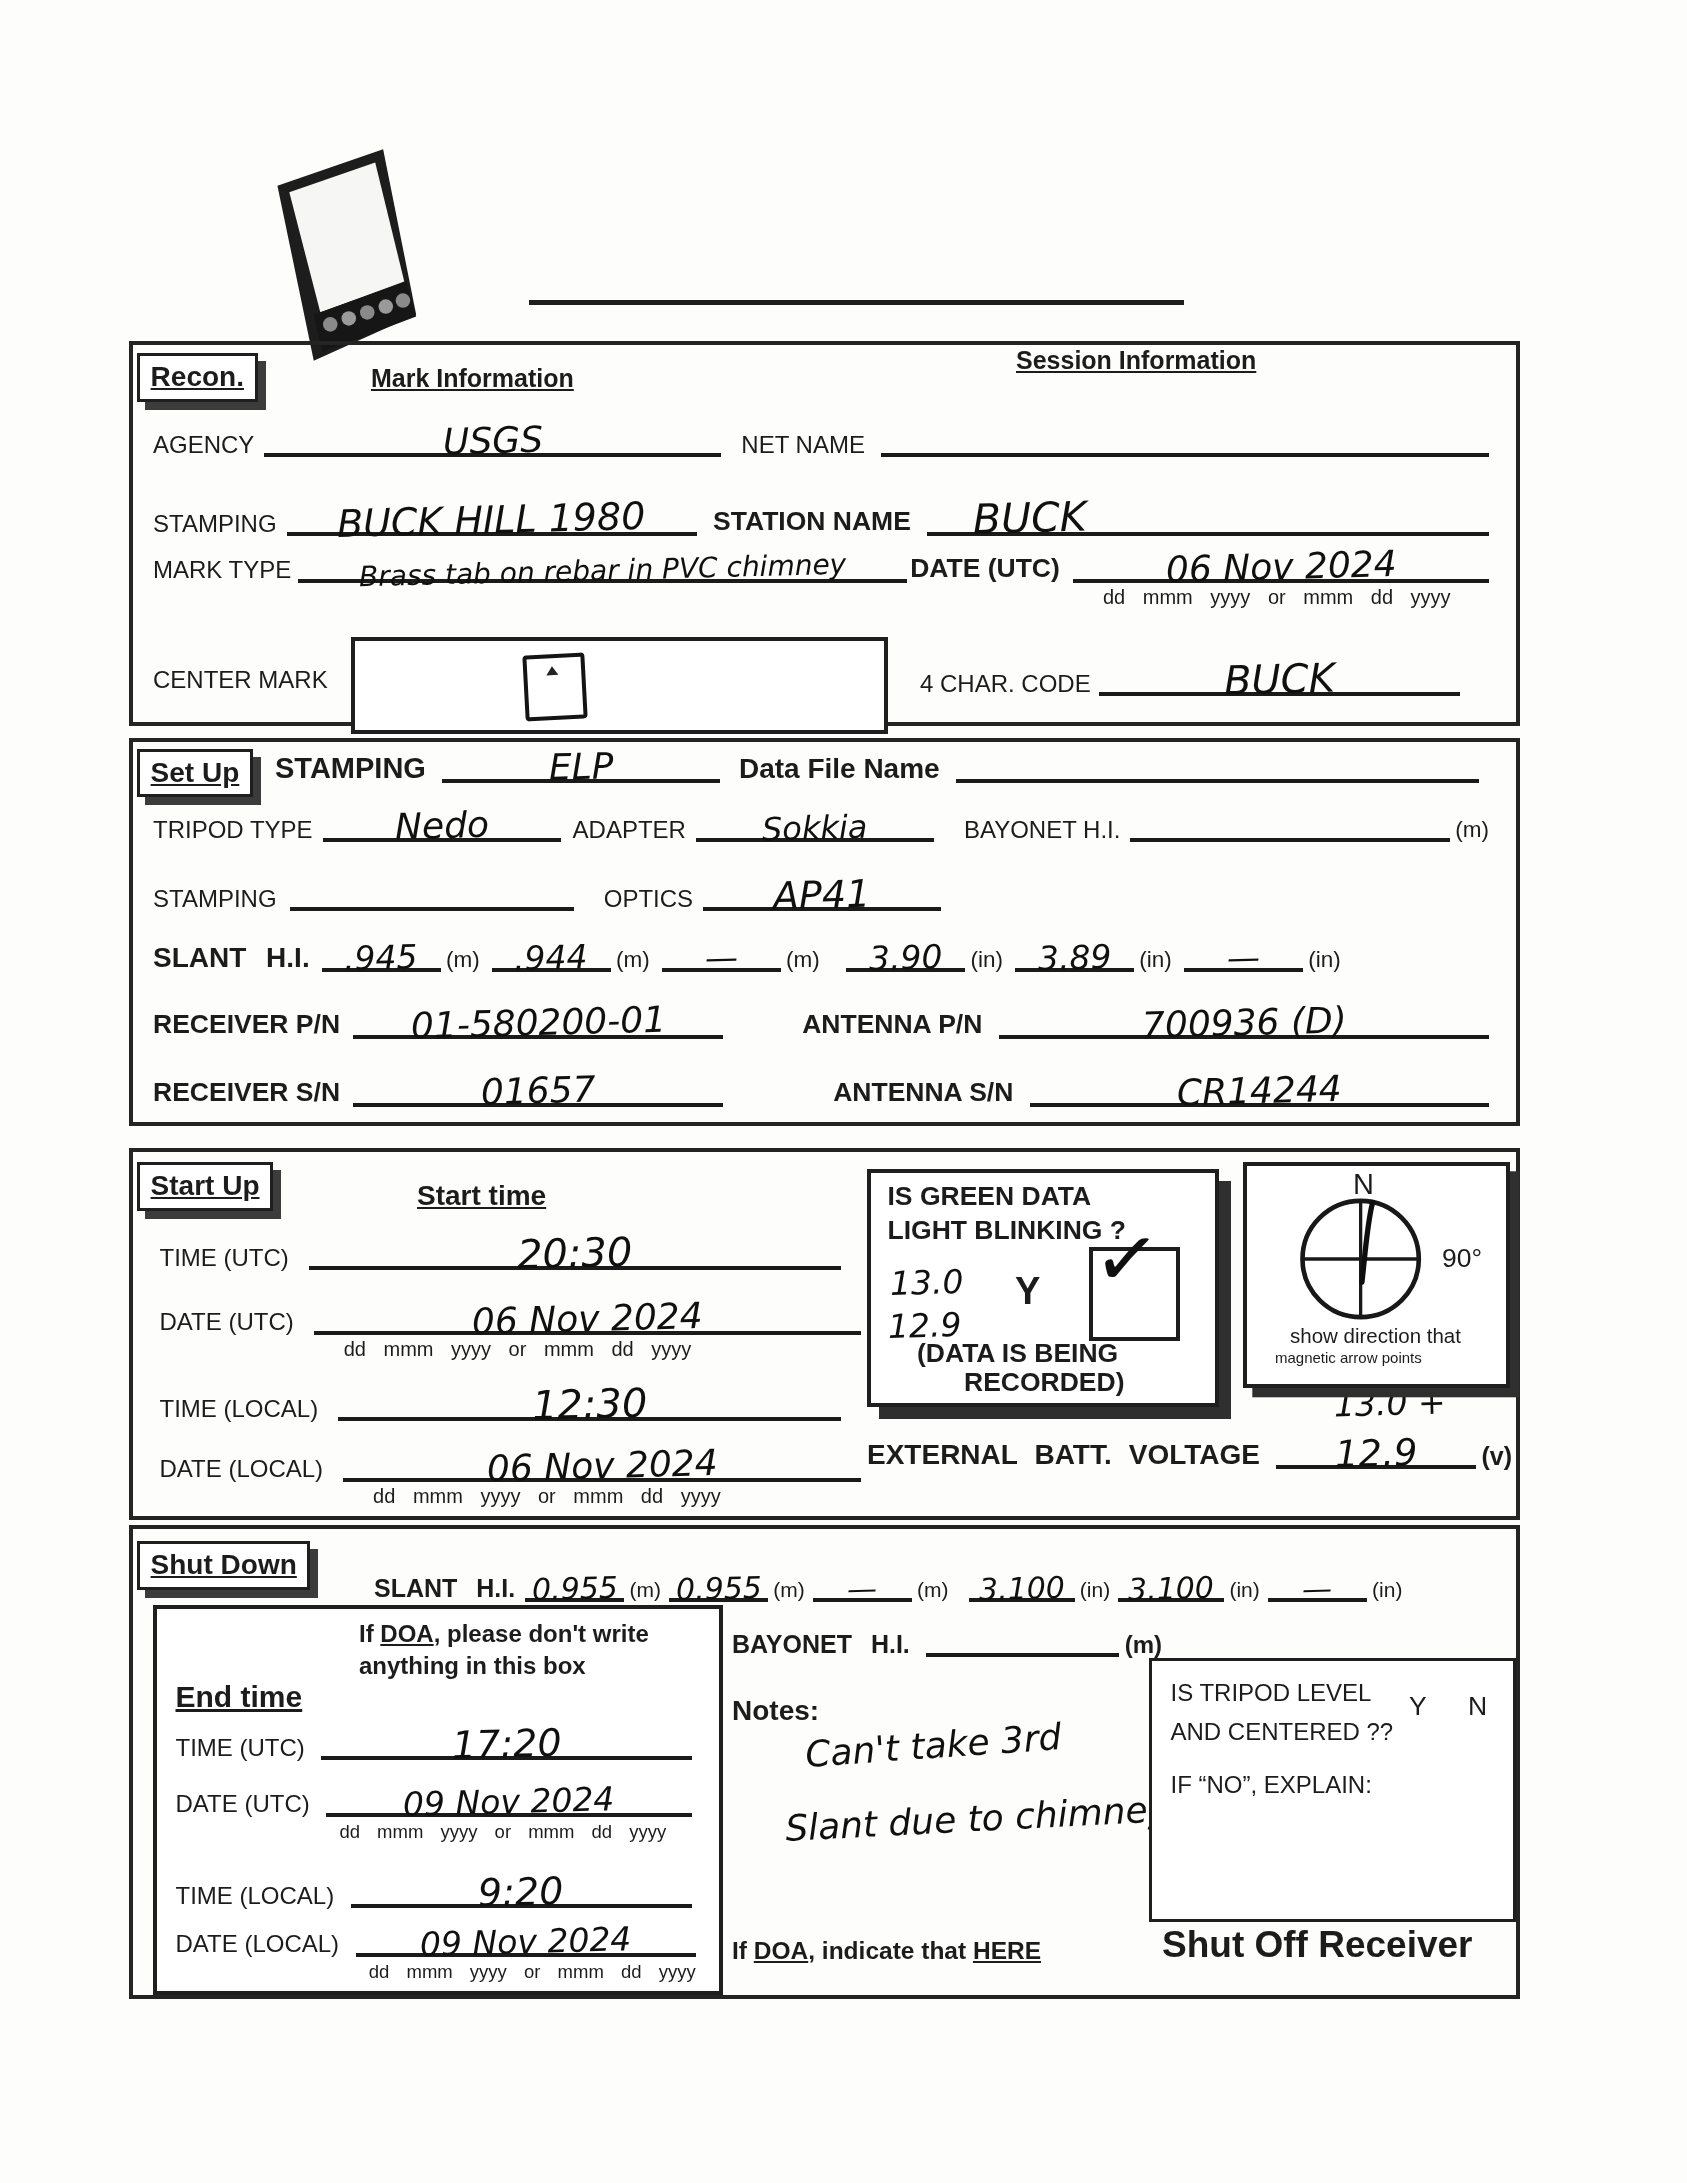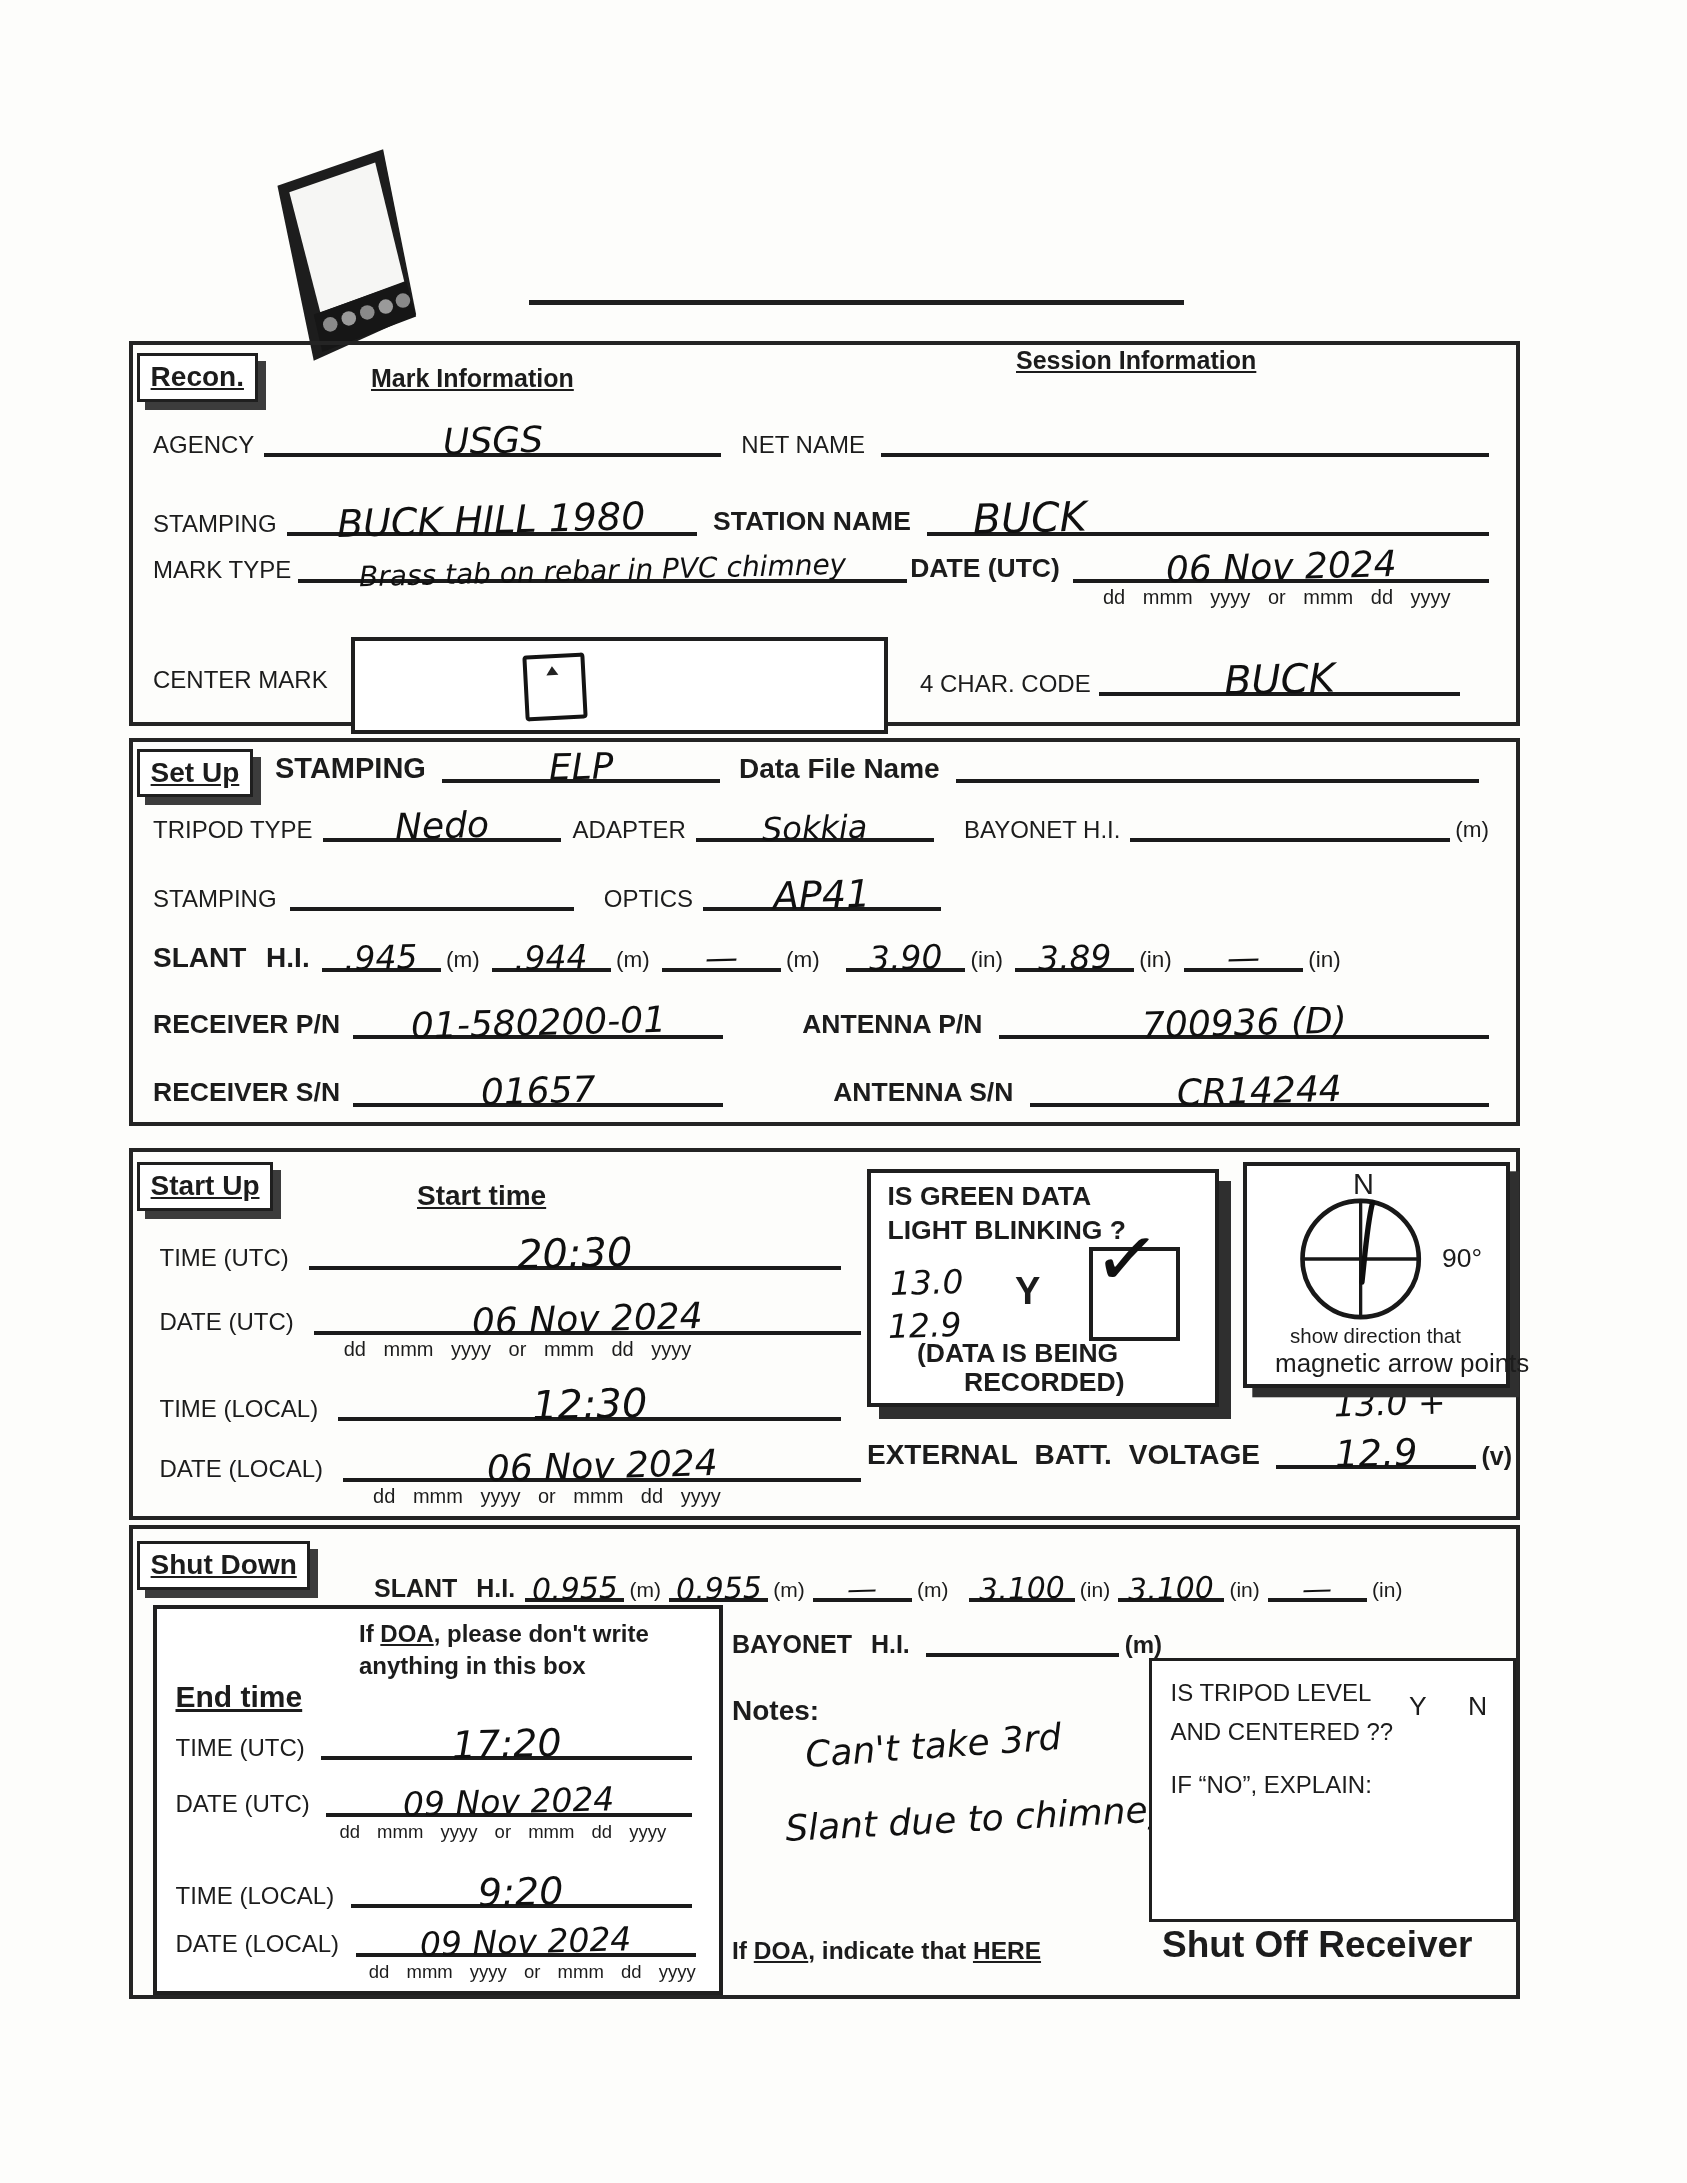--- a/index.html
+++ b/index.html
@@ -256,21 +256,21 @@
     <div class="shadowbox" style="left:1110px;top:10px;width:259px;height:218px;box-shadow:9.3px 9.3px 0 #2f2f2f">
       <div class="lbl abs" style="left:106px;top:2.6px;font-size:29px">N</div>
       <svg class="abs" style="left:0;top:30px" width="259" height="126" viewBox="0 0 392 190">
         <circle cx="172" cy="95" r="88" fill="none" stroke="#181818" stroke-width="7"></circle>
         <line x1="84" y1="95" x2="260" y2="95" stroke="#181818" stroke-width="5"></line>
         <line x1="172" y1="7" x2="172" y2="183" stroke="#181818" stroke-width="5"></line>
         <path d="M174,130 C178,95 182,40 190,10" fill="none" stroke="#0e0e0e" stroke-width="8" stroke-linecap="round"></path>
       </svg>
       <div class="lbl abs" style="left:195px;top:79px;font-size:26.5px">90°</div>
       <div class="lbl abs" style="left:43px;top:159px;font-size:20.5px">show direction that</div>
-      <div class="lbl abs" style="left:28px;top:184px;font-size:26px">magnetic arrow points</div>
+      <div class="lbl abs" style="left:28px;top:184px;font-size:15px">magnetic arrow points</div>
     </div>
 
     <div class="hw abs" style="left:1201px;top:238px;font-size:33px">13.0 +</div>
 
     <div class="row" style="left:734px;top:265px;width:645px;height:52px">
       <span class="blbl" style="font-size:28px;word-spacing:9.3px">EXTERNAL BATT. VOLTAGE</span>
       <span class="line grow" style="margin-left:16.5px">
           <span class="hw" style="font-size:37px">12.9</span>
         </span>
       <span class="blbl unit" style="font-size:25px">(v)</span>

